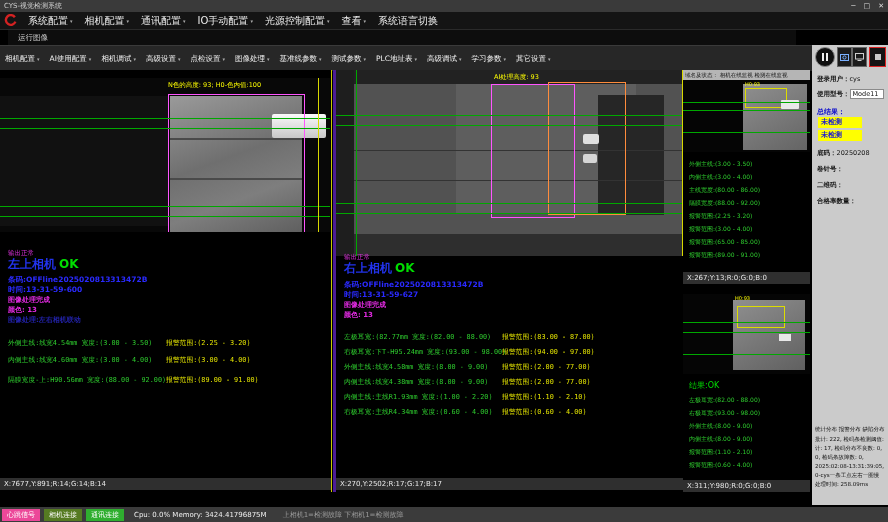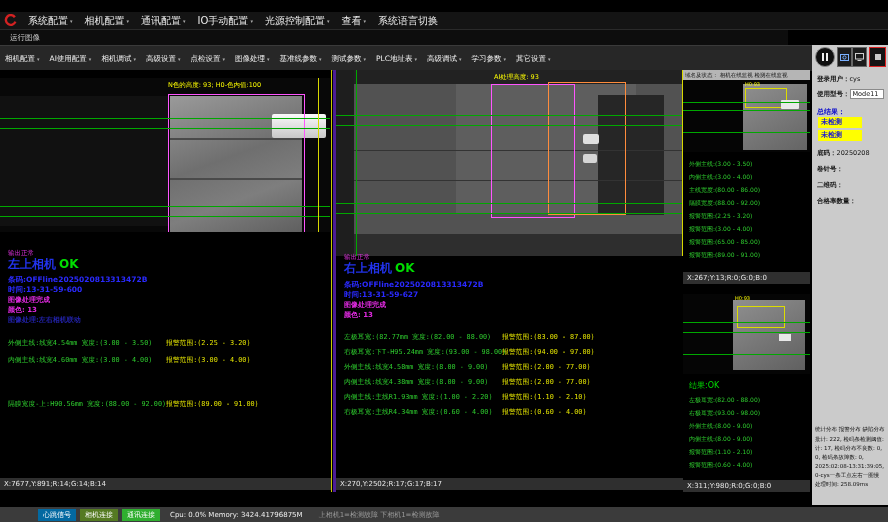--- a/index.html
+++ b/index.html
@@ -15,21 +15,21 @@
 
   
   .menubar{position:absolute;left:0;top:12px;width:888px;height:17px;background:#141414;
            display:flex;align-items:center;border-bottom:1px solid #2a2a2a;}
   .logo{width:13px;height:13px;margin:0 5px 0 4px;}
   .menu-item{display:flex;align-items:center;padding:0 6px;height:17px;cursor:default;}
   .menu-item .lbl{font-size:10px;color:#ececec;}
   .chev{font-size:5px;color:#aaaaaa;margin-left:2px;}
 
   
-  .runrow{position:absolute;left:0;top:30px;width:788px;height:15px;background:#0d0d0d;}
+  .runrow{position:absolute;left:8px;top:30px;width:788px;height:15px;background:#0d0d0d;}
   .runrow .lbl{position:absolute;left:10px;top:0;font-size:7.5px;line-height:15px;color:#cfcfcf;}
 
   
   .toolbar{position:absolute;left:0;top:45px;width:812px;height:25px;background:#272727;
            display:flex;align-items:center;border-top:1px solid #3a3a3a;}
   .tab{display:flex;align-items:center;padding:0 5px;height:25px;cursor:default;}
   .tab .lbl{font-size:7.5px;color:#f2f2f2;}
 
   
   .panel{position:absolute;top:70px;height:422px;background:#000;}
@@ -84,33 +84,41 @@
   .ctl-btn{position:absolute;top:2px;width:13px;height:18px;background:#1c1c1c;border:1px solid #666;
            display:flex;align-items:center;justify-content:center;cursor:default;}
   .ctl-stop{position:absolute;left:57px;top:2px;width:15px;height:18px;background:#141414;
             border:1px solid #dd2222;display:flex;align-items:center;justify-content:center;cursor:default;}
   .ctl-stop .sq{width:6px;height:6px;background:#c9c9c9;}
 
   
   .statusbar{position:absolute;left:0;top:507px;width:888px;height:15px;background:#3b3b3b;
              display:flex;align-items:center;font-size:7px;gap:4px;padding-left:2px;box-sizing:border-box;}
   .pill{padding:1px 5px;color:#fff;font-size:7px;cursor:default;}
-  .pill-red{background:#0369a1;margin-left:36px;}
+  .pill-red{background:#ec4899;}
   .pill-olive{background:#557a22;}
   .pill-green{background:#2fae2f;}
   .cpu-text{color:#f0f0f0;margin-left:6px;white-space:nowrap;}
   .cams-text{color:#9a9a9a;margin-left:12px;white-space:nowrap;}
 
   .block{position:absolute;}
 </style>
 </head>
 <body>
 
 <div class="app">
 
+  <div class="titlebar">
+    <span class="t">CYS-视觉检测系统</span>
+    <div class="winbtns">
+      <span>─</span>
+      <span>□</span>
+      <span>✕</span>
+    </div>
+  </div>
 
   <div class="menubar">
     <svg class="logo" viewBox="0 0 12 12">
       <path d="M10 3 A4.5 4.5 0 1 0 10.5 7" stroke="#d42222" stroke-width="2.2" fill="none"></path>
     </svg>
     <div class="menu-item">
       <span class="lbl">系统配置</span>
       <span class="chev">▾</span>
     </div>
     <div class="menu-item">
@@ -220,21 +228,21 @@
     <div class="info-dkblue" style="top:245px;">图像处理:左右相机联动</div>
 
     <div class="mrow" style="top:268px;">
       <span class="mleft c-green">外侧主线:线宽4.54mm 宽度:(3.00 - 3.50)</span>
       <span class="mright c-yellow">报警范围:(2.25 - 3.20)</span>
     </div>
     <div class="mrow" style="top:285px;">
       <span class="mleft c-green">内侧主线:线宽4.60mm 宽度:(3.00 - 4.00)</span>
       <span class="mright c-yellow">报警范围:(3.00 - 4.00)</span>
     </div>
-    <div class="mrow" style="top:329px;padding-left:33px;">
+    <div class="mrow" style="top:305px;padding-left:33px;">
       <span class="mleft c-green">隔膜宽度-上:H90.56mm 宽度:(88.00 - 92.00)</span>
       <span class="mright c-yellow">报警范围:(89.00 - 91.00)</span>
     </div>
 
     <div class="coordbar" style="top:408px;">X:7677,Y:891;R:14;G:14;B:14</div>
   </div>
 
   <div class="panel panel-mid">
     <div class="imgarea" style="left:0;top:0;width:348px;height:186px;background:#3c3c3c;">
       <div class="block" style="left:0;top:0;width:348px;height:14px;background:#222;"></div>

